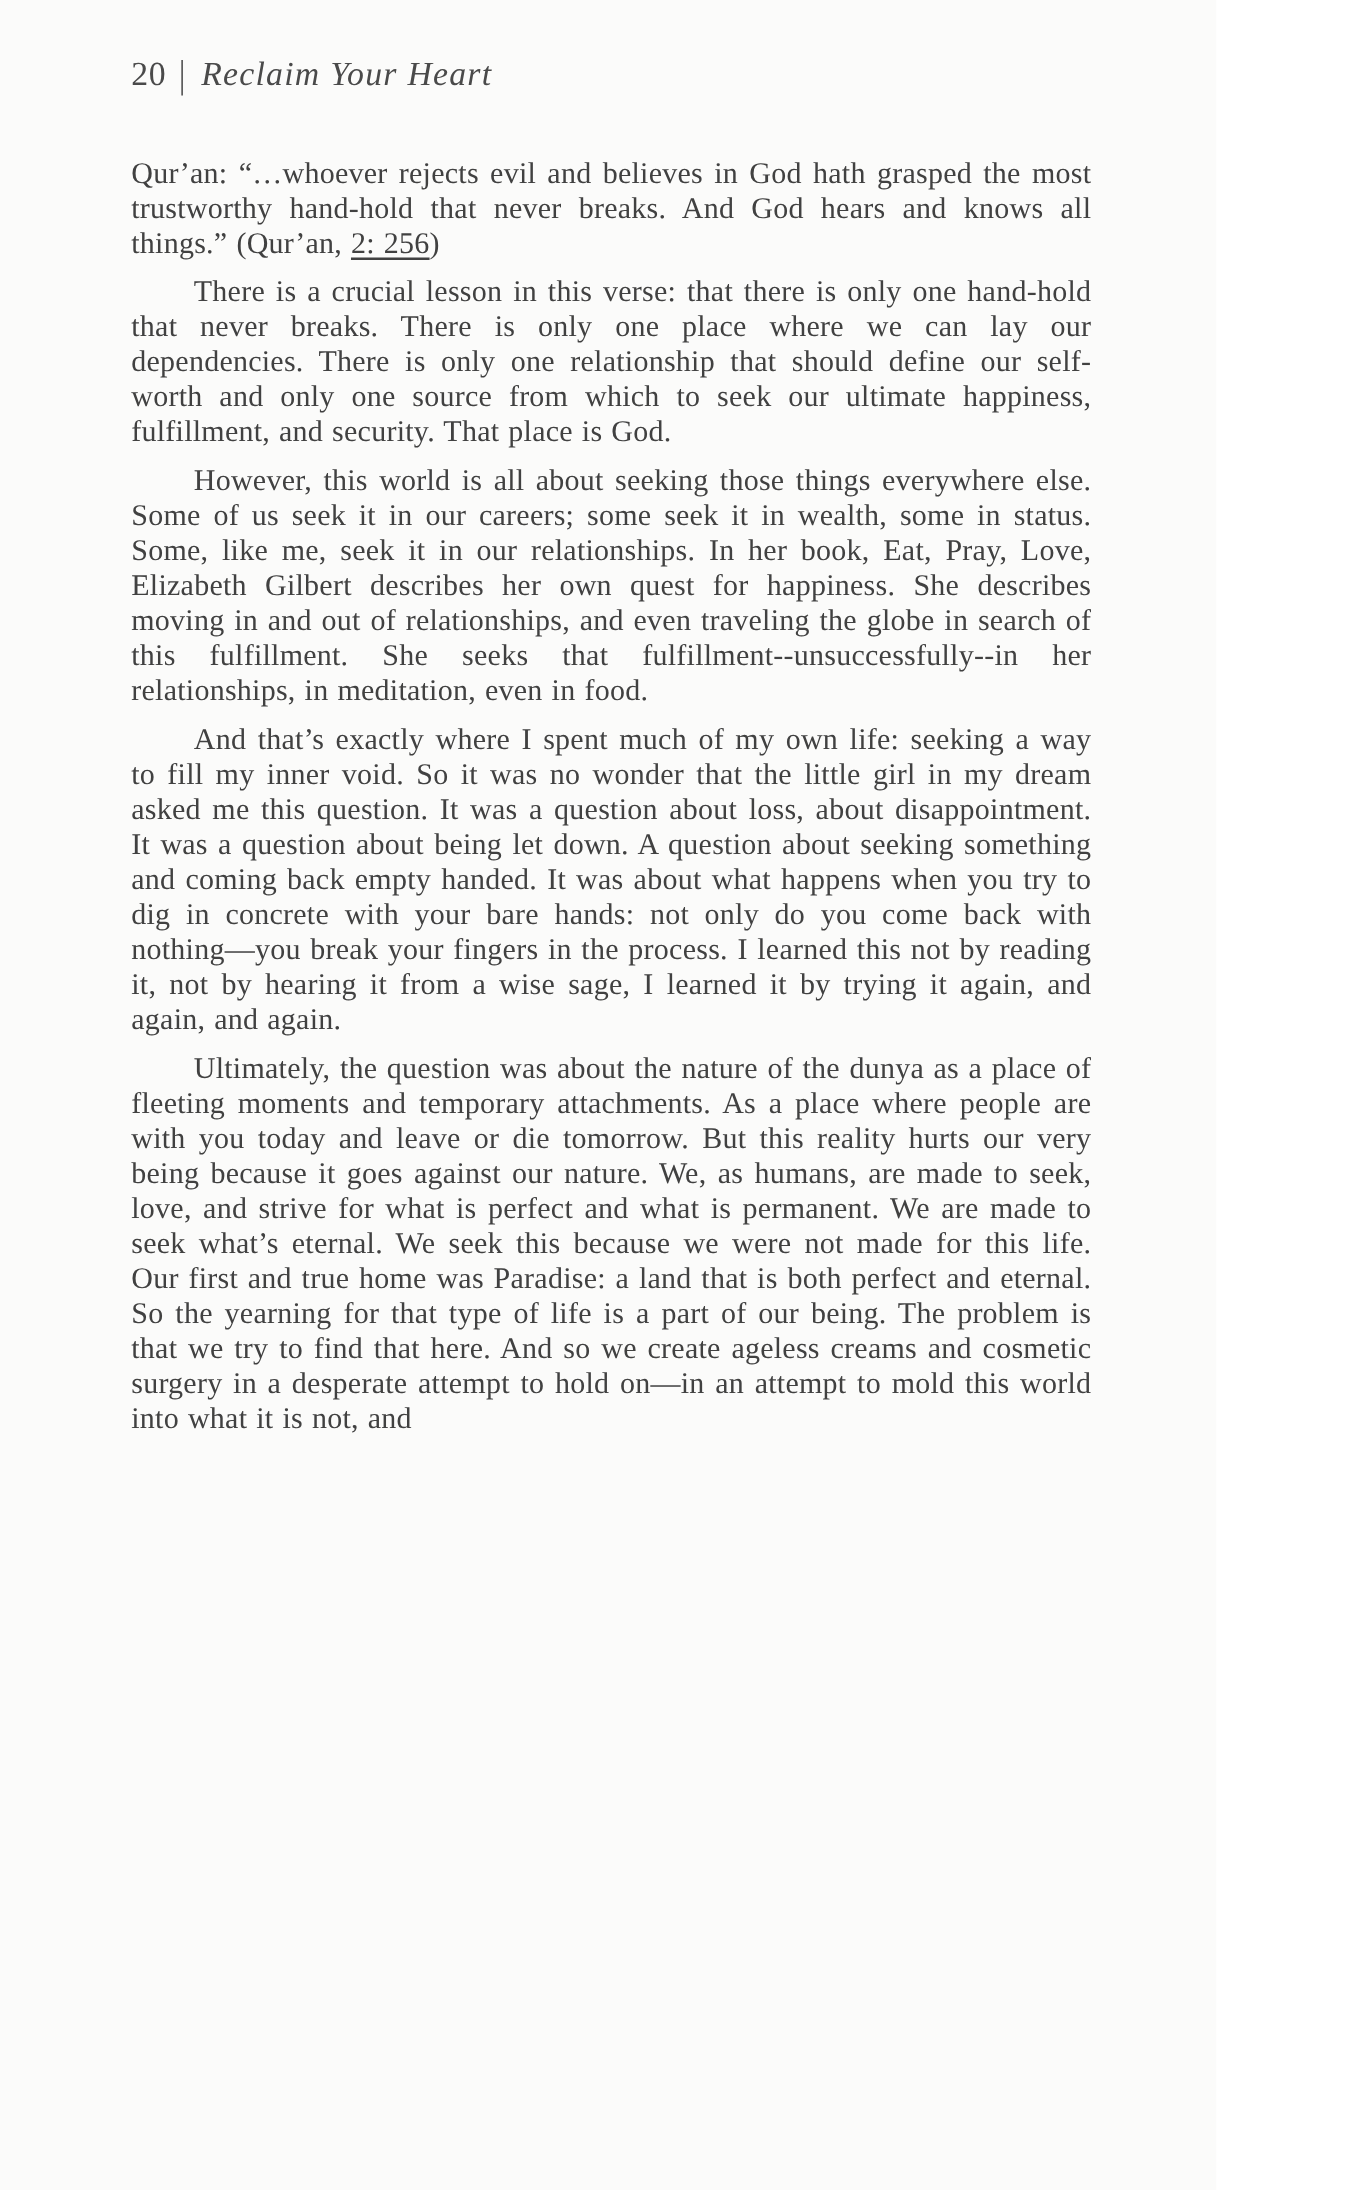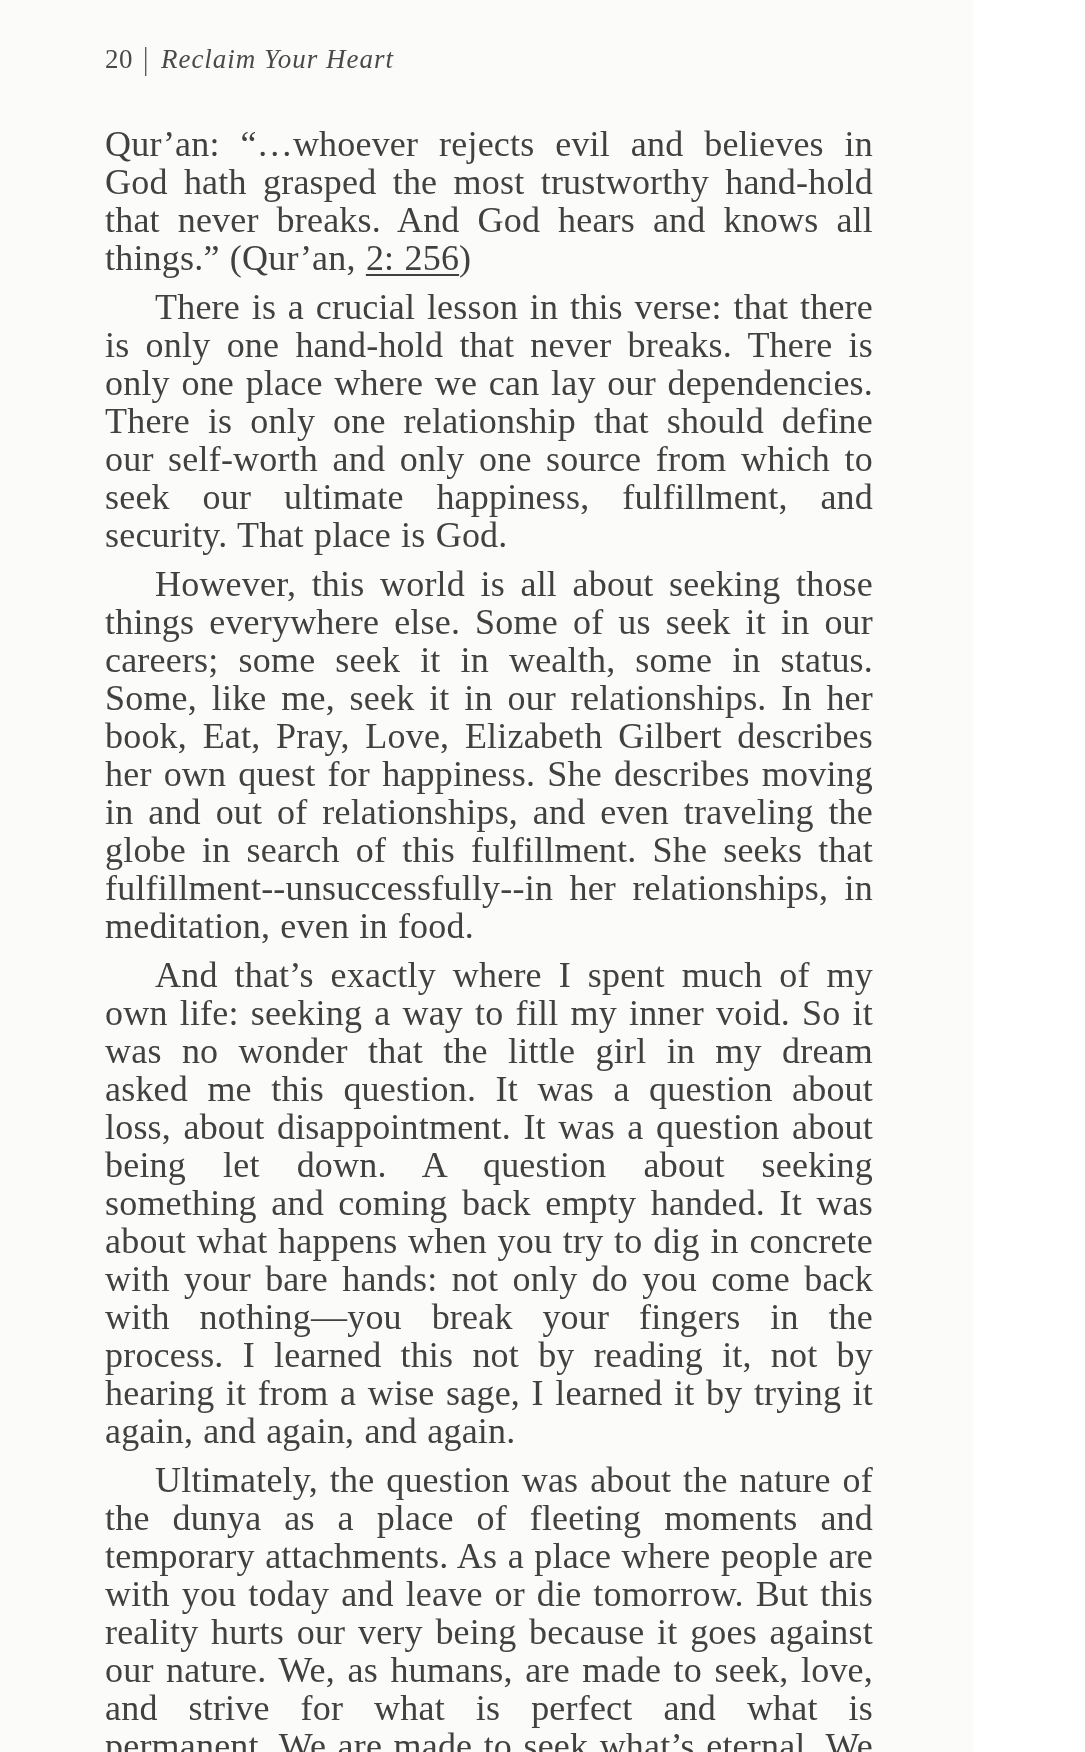--- a/index.html
+++ b/index.html
@@ -33,22 +33,22 @@
     margin: 0 12px 0 10px;
     color: #5a5a5a;
     font-weight: 300;
     transform: scaleY(1.15);
   }
   .header .book-title {
     font-style: italic;
     letter-spacing: 1px;
   }
   .body-text p {
-    font-size: 36px;
-    line-height: 38px;
+    font-size: 24px;
+    line-height: 28px;
     color: #414141;
     text-align: justify;
     margin: 0 0 11px 0;
     letter-spacing: 0.2px;
     word-spacing: 1px;
   }
   .body-text p.indent {
     text-indent: 50px;
   }
   .underline {

